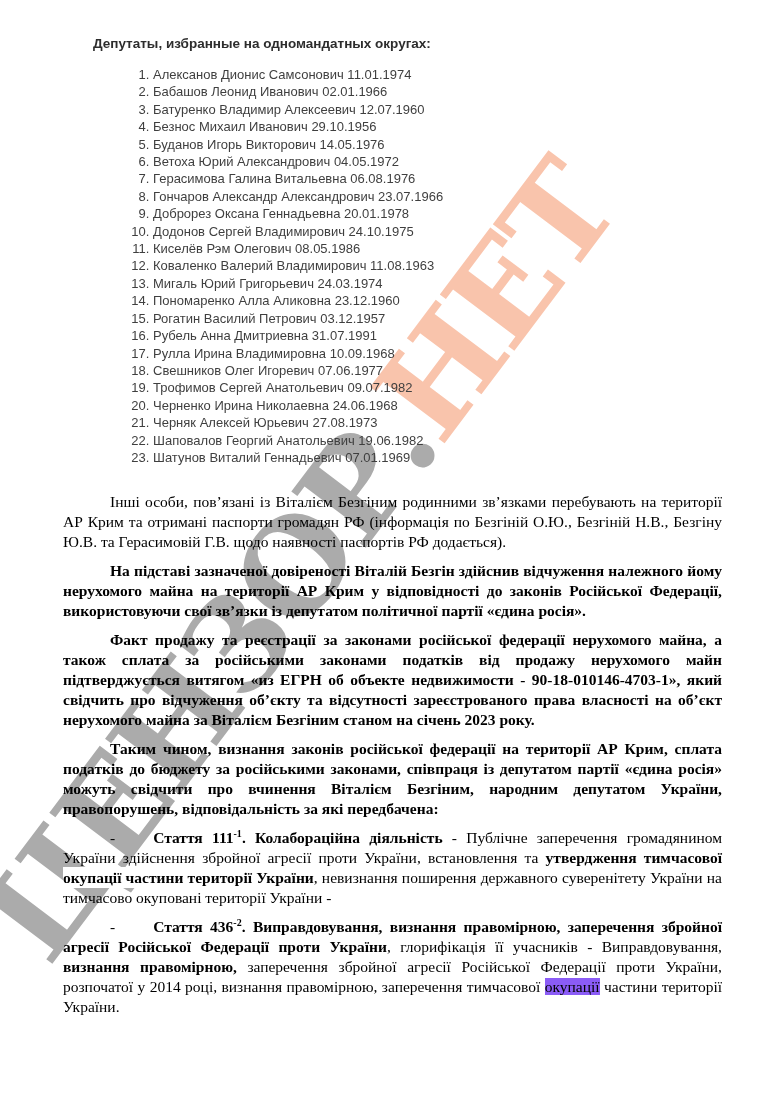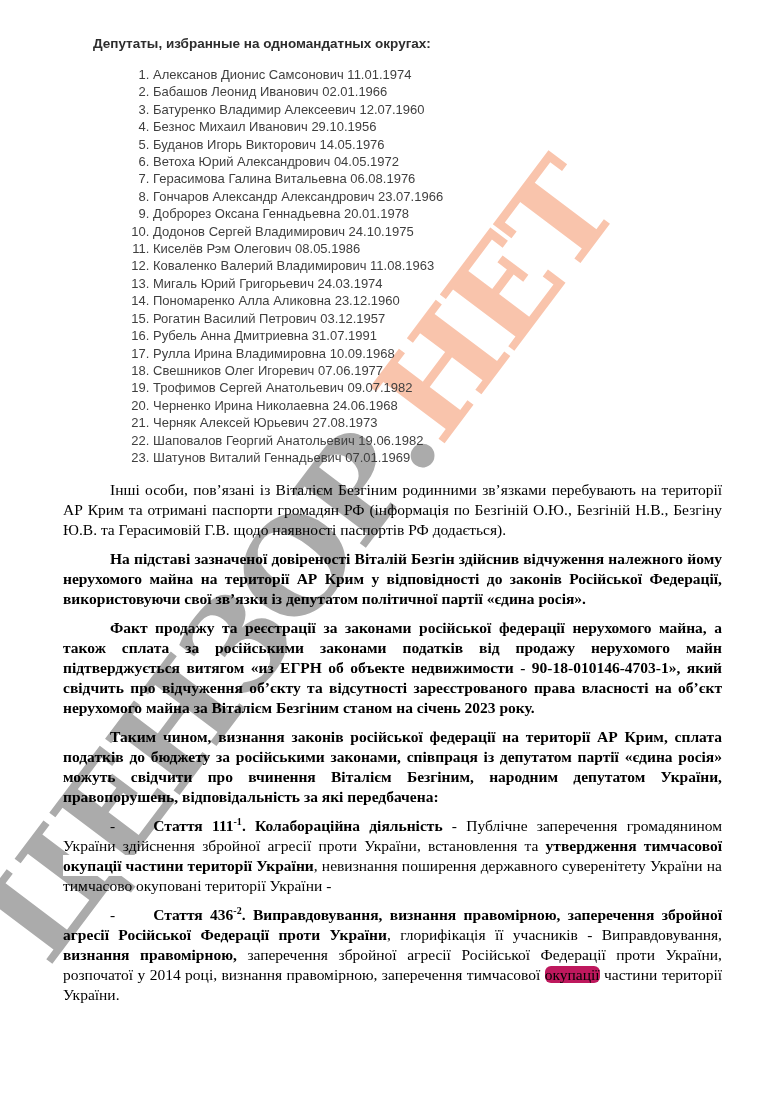--- a/index.html
+++ b/index.html
@@ -18,32 +18,32 @@
   }
   .content{position:relative;z-index:2;padding:36px 58px 0 63px;}
   .list-title{
     font-family:"Liberation Sans","DejaVu Sans",sans-serif;
     font-size:13.5px;font-weight:bold;color:#2d2d2d;
     margin:0 0 15px 30px;
   }
   ol.deputies{
     font-family:"Liberation Sans","DejaVu Sans",sans-serif;
     font-size:13px;color:#3f3f3f;line-height:17.4px;
-    margin:0 0 14px 62px;padding:0 0 0 28px;
+    margin:0 0 26px 62px;padding:0 0 0 28px;
   }
   ol.deputies li{margin:0;padding:0;}
   .para{
     font-size:15.5px;line-height:20px;color:#000;
     text-align:justify;text-indent:47px;margin:0 0 9px 0;
   }
   .para.b{font-weight:bold;}
   .para.gap{margin-top:7px;}
   .para sup{font-size:10px;line-height:0;}
   .hl-white{background:#ffffff;box-shadow:0 0 0 2px #ffffff;}
-  .hl-pink{background:#be185d;border-radius:6px;}
+  .hl-pink{background:#8b5cf6;}
   .tab{display:inline-block;width:38px;}
 </style>
 </head>
 <body>
 
 <div class="page">
 
   <div class="watermark">
     <span id="wm-gray" style="color: rgb(171, 171, 171);">ЦЕНЗОР.</span><span id="wm-red" style="color: rgb(249, 196, 172);">НЕТ</span>
   </div>

